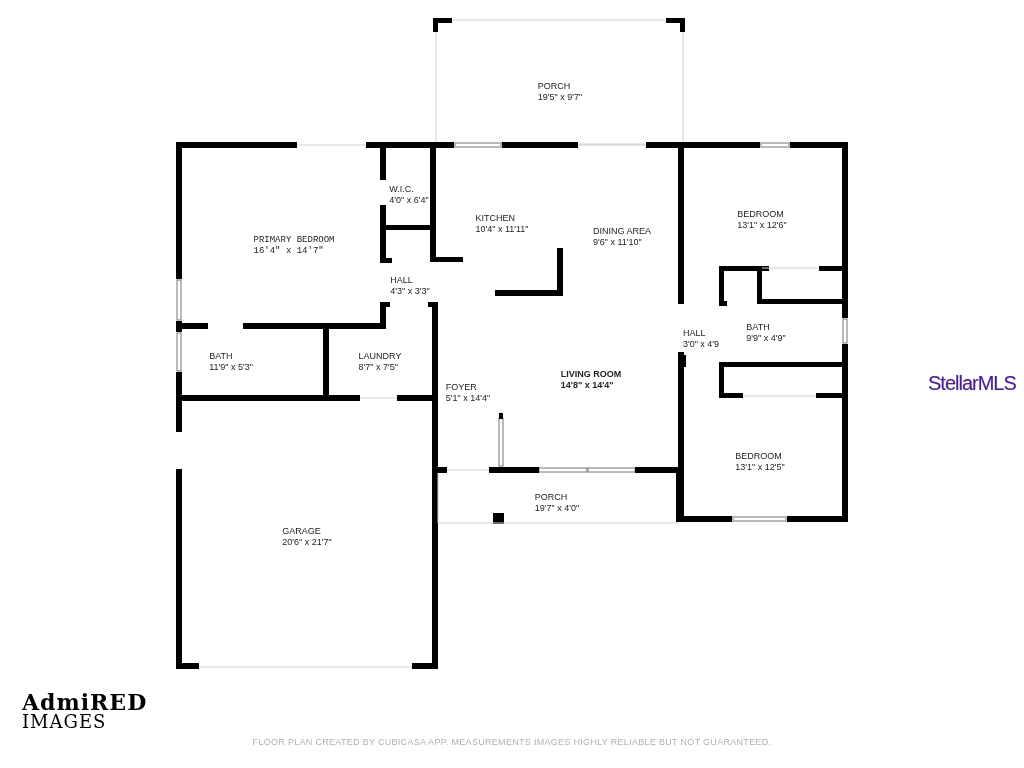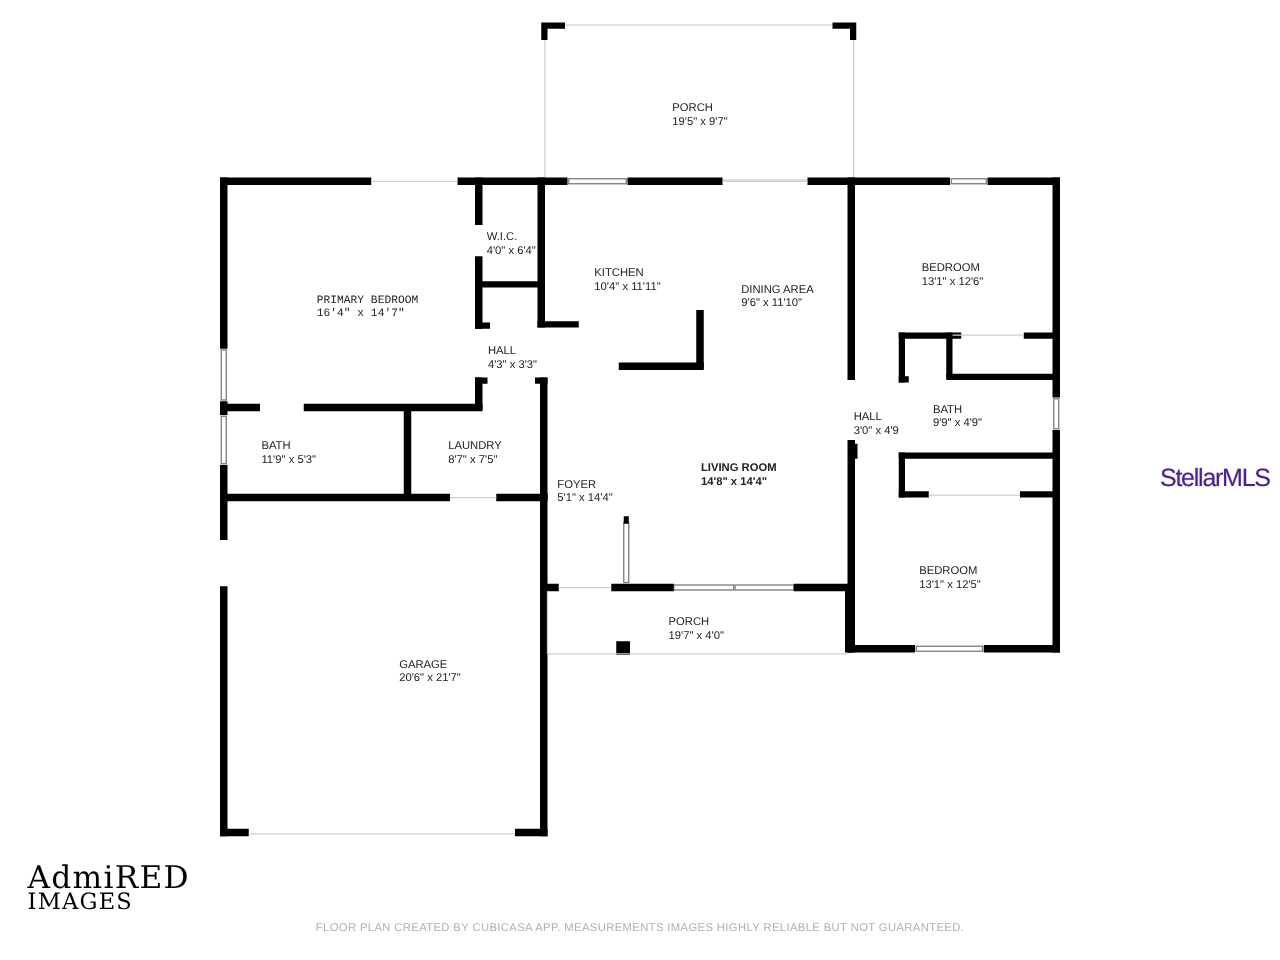--- a/index.html
+++ b/index.html
@@ -5,21 +5,21 @@
     html, body { margin: 0; padding: 0; background: #ffffff; }
     body { width: 1024px; height: 768px; position: relative; overflow: hidden; font-family: "Liberation Sans", sans-serif; }
     #plan { position: absolute; left: 0; top: 0; width: 1024px; height: 768px; }
     .wall { fill: #000000; }
     .thin { stroke: #cfcfcf; stroke-width: 1; fill: none; }
     .win { fill: #ffffff; stroke: #777777; stroke-width: 1; }
     .label { position: absolute; text-align: left; font-size: 9px; line-height: 11px; color: #222222; white-space: nowrap; transform: translateX(-50%); }
     .label .name { display: block; }
     .label .dim { display: block; }
     .logo { position: absolute; left: 22px; top: 692px; width: 100px; font-family: "DejaVu Serif", serif; color: #000; }
-    .logo .l1 { font-size: 25px; letter-spacing: 1px; line-height: 20px; display: block; }
+    .logo .l1 { font-size: 22px; letter-spacing: 1px; line-height: 20px; display: block; font-weight: bold; }
     .logo .l2 { font-size: 18px; letter-spacing: 1px; line-height: 20px; display: block; }
     .footer { position: absolute; left: 0; width: 1024px; top: 737px; text-align: center; font-size: 9px; color: #b0b0b0; letter-spacing: 0.3px; }
     .watermark { position: absolute; left: 928px; top: 372px; font-size: 20px; color: #4c1d95; text-shadow: 0 0 1px #c8c8c8, 0 0 1px #c8c8c8; letter-spacing: -1px; }
   </style>
 </head>
 <body>
 
 <svg id="plan" viewBox="0 0 1024 768" xmlns="http://www.w3.org/2000/svg">
 
   <g>
@@ -185,21 +185,21 @@
   <span class="dim">14'8" x 14'4"</span>
 </div>
 <div class="label" style="left:760px; top:451px;">
   <span class="name">BEDROOM</span>
   <span class="dim">13'1" x 12'5"</span>
 </div>
 <div class="label" style="left:557px; top:492px;">
   <span class="name">PORCH</span>
   <span class="dim">19'7" x 4'0"</span>
 </div>
-<div class="label" style="left:307px; top:526px;margin-left:37px;">
+<div class="label" style="left:307px; top:526px;">
   <span class="name">GARAGE</span>
   <span class="dim">20'6" x 21'7"</span>
 </div>
 
 <div class="watermark">StellarMLS</div>
 
 <div class="logo">
   <span class="l1">AdmiRED</span>
   <span class="l2">IMAGES</span>
 </div>

